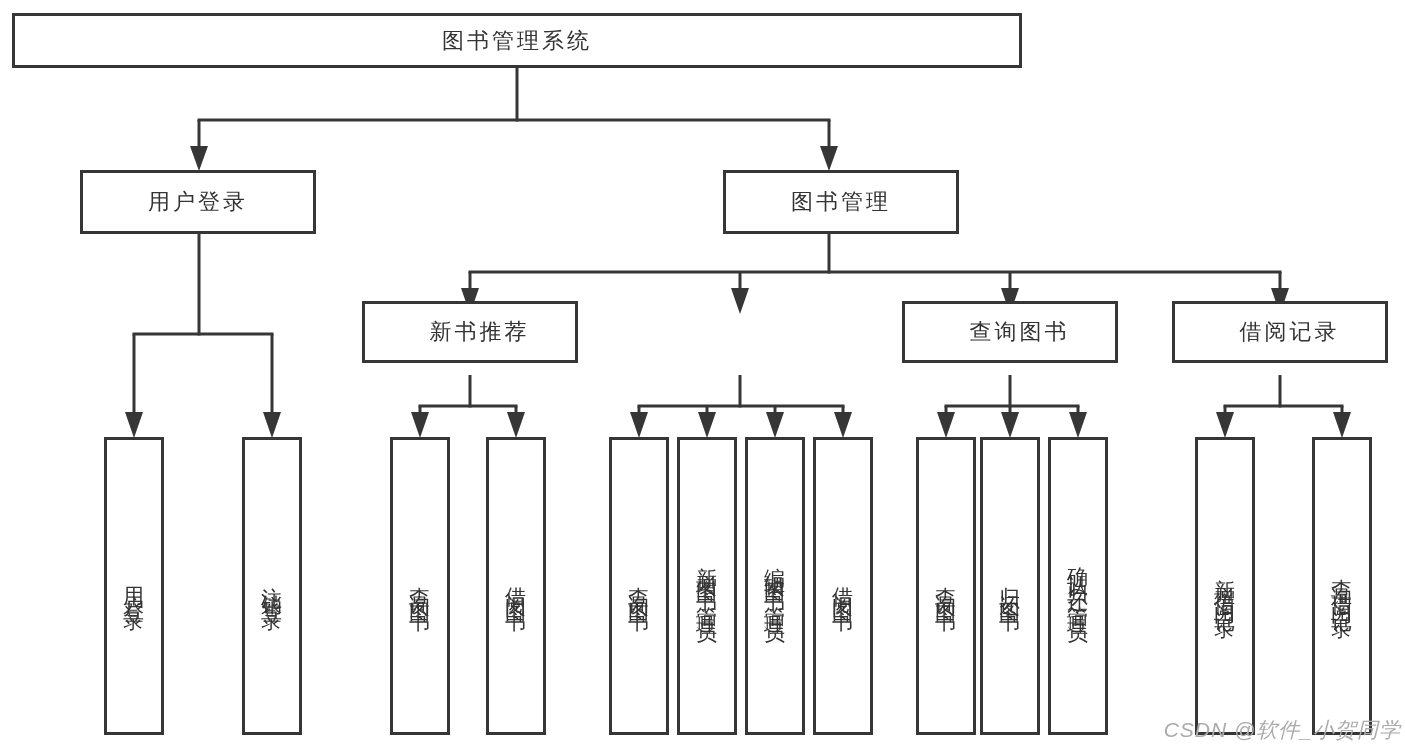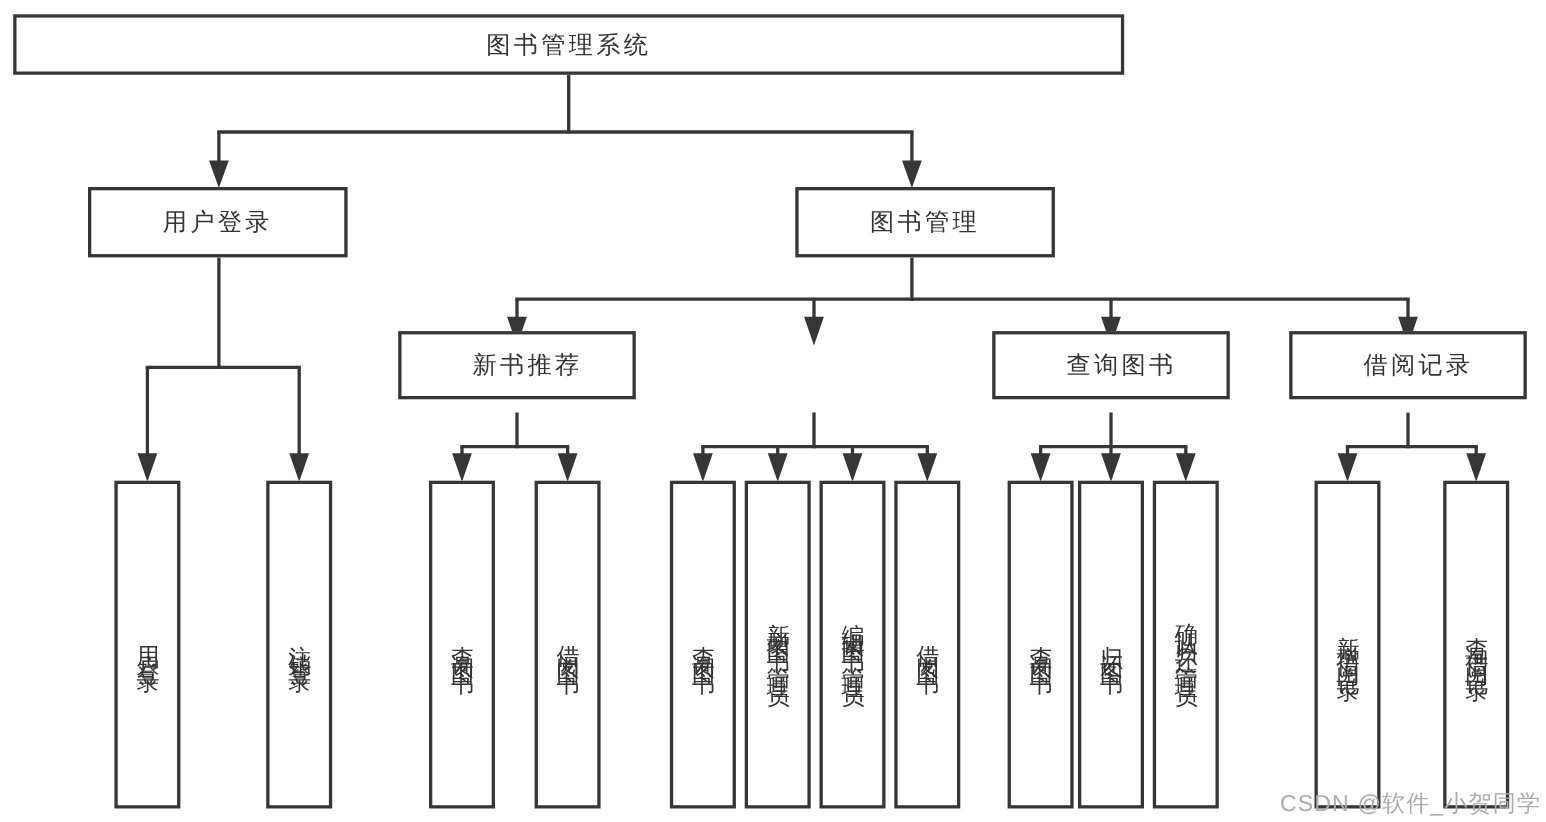--- a/index.html
+++ b/index.html
@@ -79,20 +79,21 @@
   .leaf-13 { left: 1312px; }
   .watermark {
     position: absolute;
     right: 4px;
     top: 716px;
     font-size: 21px;
     color: #ababab;
     letter-spacing: 1px;
     white-space: nowrap;
     z-index: 5;
+    font-style: italic;
   }
 </style>
 </head>
 <body>
 
 <div class="canvas">
 
   <svg class="connectors" width="1405" height="747" viewBox="0 0 1405 747">
 
     <g>

